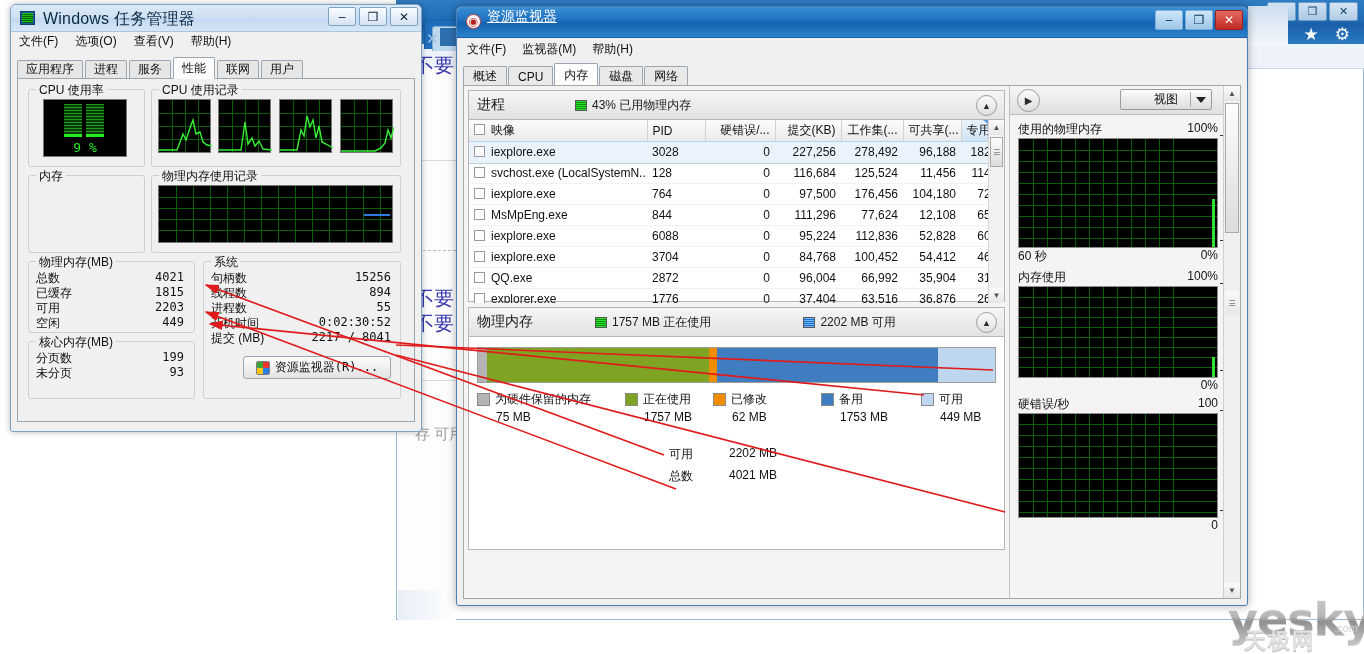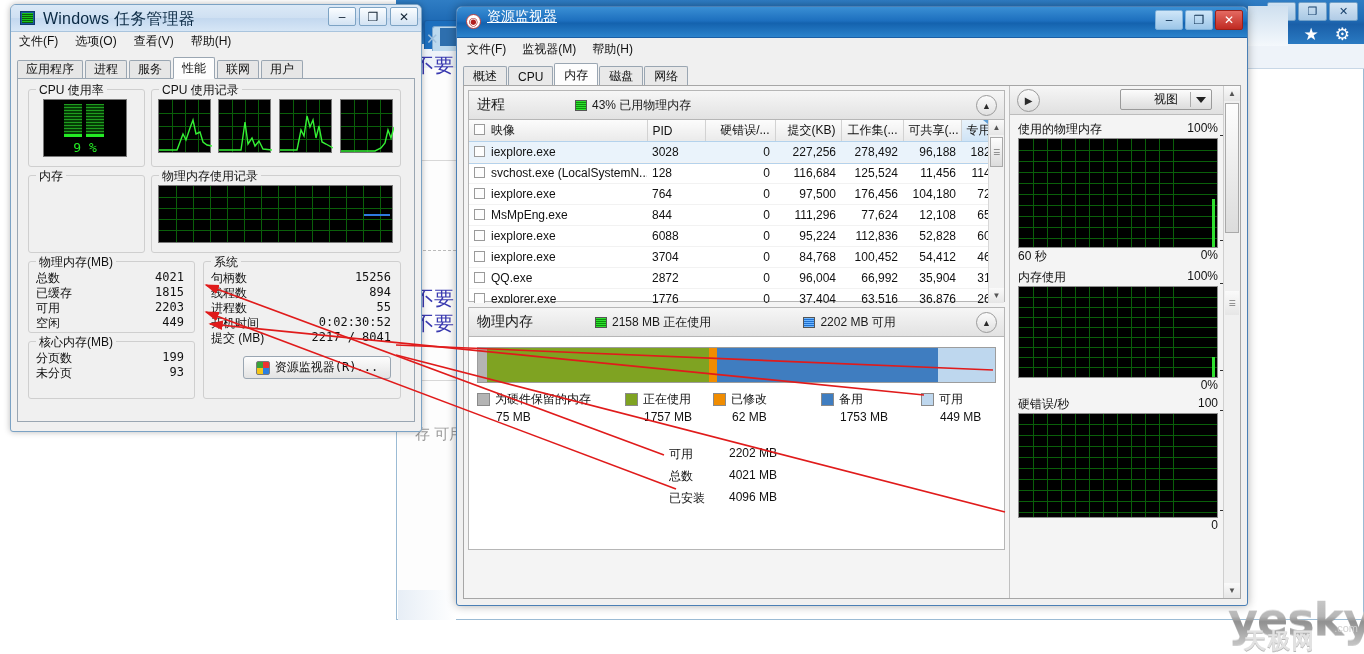--- a/index.html
+++ b/index.html
@@ -533,21 +533,21 @@
             <div class="vs-arrow" style="bottom:0;">▼</div>
           </div>
         </div>
       </div>
 
       <div class="panel" style="height:243px;">
         <div class="panel-head">
           <span class="panel-head-title">物理内存</span>
           <span class="panel-head-meta" style="margin-left:62px;">
             <span class="chip green"></span>
-            <span>2158 MB 正在使用</span>
+            <span>1757 MB 正在使用</span>
           </span>
           <span class="panel-head-meta" style="margin-left:92px;">
             <span class="chip blue"></span>
             <span>2202 MB 可用</span>
           </span>
           <span class="chev">▲</span>
         </div>
 
         <div class="membar">
           <div class="seg" style="width:1.8%;background:#b4b4b4;"></div>
@@ -597,24 +597,20 @@
 
         <div class="summary">
           <div>
               <span class="k">可用</span>
               <span class="v">2202 MB</span>
             </div>
           <div>
               <span class="k">总数</span>
               <span class="v">4021 MB</span>
             </div>
-          <div>
-              <span class="k">已安装</span>
-              <span class="v">4096 MB</span>
-            </div>
         </div>
       </div>
     </div>
 
     <div class="rm-right">
       <div class="rm-right-head">
         <div class="round-btn">▶</div>
         <div class="view-btn">
           <span>视图</span>
           <span class="sep"></span>

